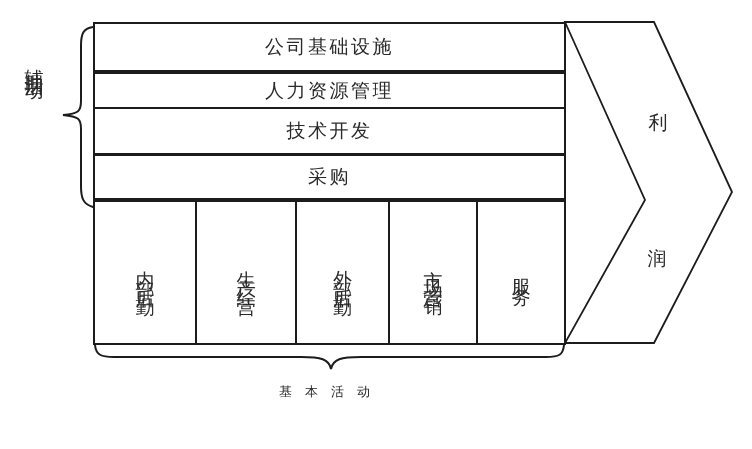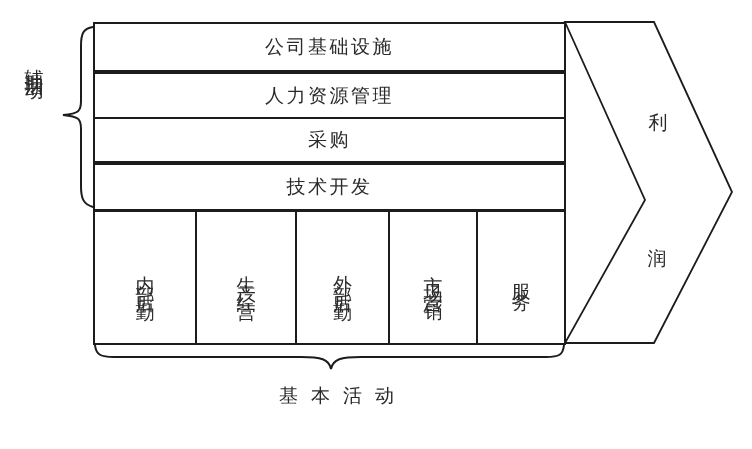--- a/index.html
+++ b/index.html
@@ -18,21 +18,21 @@
   #value-box{
     position:absolute;left:93px;top:22px;width:473px;height:323px;
     box-sizing:border-box;border:2px solid #1c1c1c;background:#ffffff;
     display:flex;flex-direction:column;
   }
   .srow{
     box-sizing:border-box;display:flex;align-items:center;justify-content:center;
     font-size:19px;letter-spacing:2.5px;color:#2a2a2a;
   }
   .srow.r1{height:50px;border-bottom:4px solid #1c1c1c;}
-  .srow.r2{height:45px;border-bottom:2px solid #1c1c1c;}
+  .srow.r2{height:35px;border-bottom:2px solid #1c1c1c;}
   .srow.r3{height:47px;border-bottom:3px solid #1c1c1c;}
   .srow.r4{height:46px;border-bottom:4px solid #1c1c1c;}
   #columns-row{flex:1;display:flex;}
   .pcol{
     box-sizing:border-box;display:flex;align-items:center;justify-content:center;
   }
   .pcol.c1{width:102px;border-right:2px solid #1c1c1c;}
   .pcol.c2{width:100px;border-right:2px solid #1c1c1c;}
   .pcol.c3{width:93px;border-right:2px solid #1c1c1c;}
   .pcol.c4{width:88px;border-right:2px solid #1c1c1c;}
@@ -46,21 +46,21 @@
   
   .profit-char{
     position:absolute;width:24px;text-align:center;
     font-size:19px;color:#2a2a2a;
   }
   #profit-top{left:646px;top:110px;}
   #profit-bottom{left:645px;top:246px;}
   
   #primary-label{
     position:absolute;left:279px;top:383px;
-    font-size:19px;letter-spacing:13px;color:#2a2a2a;white-space:nowrap;
+    font-size:13px;letter-spacing:13px;color:#2a2a2a;white-space:nowrap;
   }
   
   #caption{
     position:absolute;left:0;top:410px;width:760px;
     display:flex;justify-content:center;gap:27px;
     font-family:"Liberation Sans","DejaVu Sans",sans-serif;
     font-weight:700;font-size:29px;color:#111111;letter-spacing:2px;
     white-space:nowrap;
   }
 </style>
@@ -75,22 +75,22 @@
     <path d="M93,27 C83,28.5 81,34 81,46 L81,101 C81,111 79,113.5 63,115
              C79,116.5 81,119 81,129 L81,186 C81,198 83,204 93,207" fill="none" stroke="#1c1c1c" stroke-width="2" stroke-linecap="round"></path>
     <path d="M95,345 C96,355 101,357 114,357 L301,357 C321,357 329,359 331,369
              C333,359 341,357 361,357 L546,357 C559,357 563,355 564,345" fill="none" stroke="#1c1c1c" stroke-width="2" stroke-linecap="round"></path>
     <polygon points="565,22 654,22 732,192 654,343 565,343 645,200" fill="#ffffff" stroke="#1c1c1c" stroke-width="1.8" stroke-linejoin="miter"></polygon>
   </svg>
 
   <div id="value-box">
     <div class="srow r1">公司基础设施</div>
     <div class="srow r2">人力资源管理</div>
+    <div class="srow r3">技术开发</div>
     <div class="srow r4">采购</div>
-    <div class="srow r3">技术开发</div>
     <div id="columns-row">
       <div class="pcol c1">
         <span class="vtext">内部后勤</span>
       </div>
       <div class="pcol c2">
         <span class="vtext">生产经营</span>
       </div>
       <div class="pcol c3">
         <span class="vtext">外部后勤</span>
       </div>

